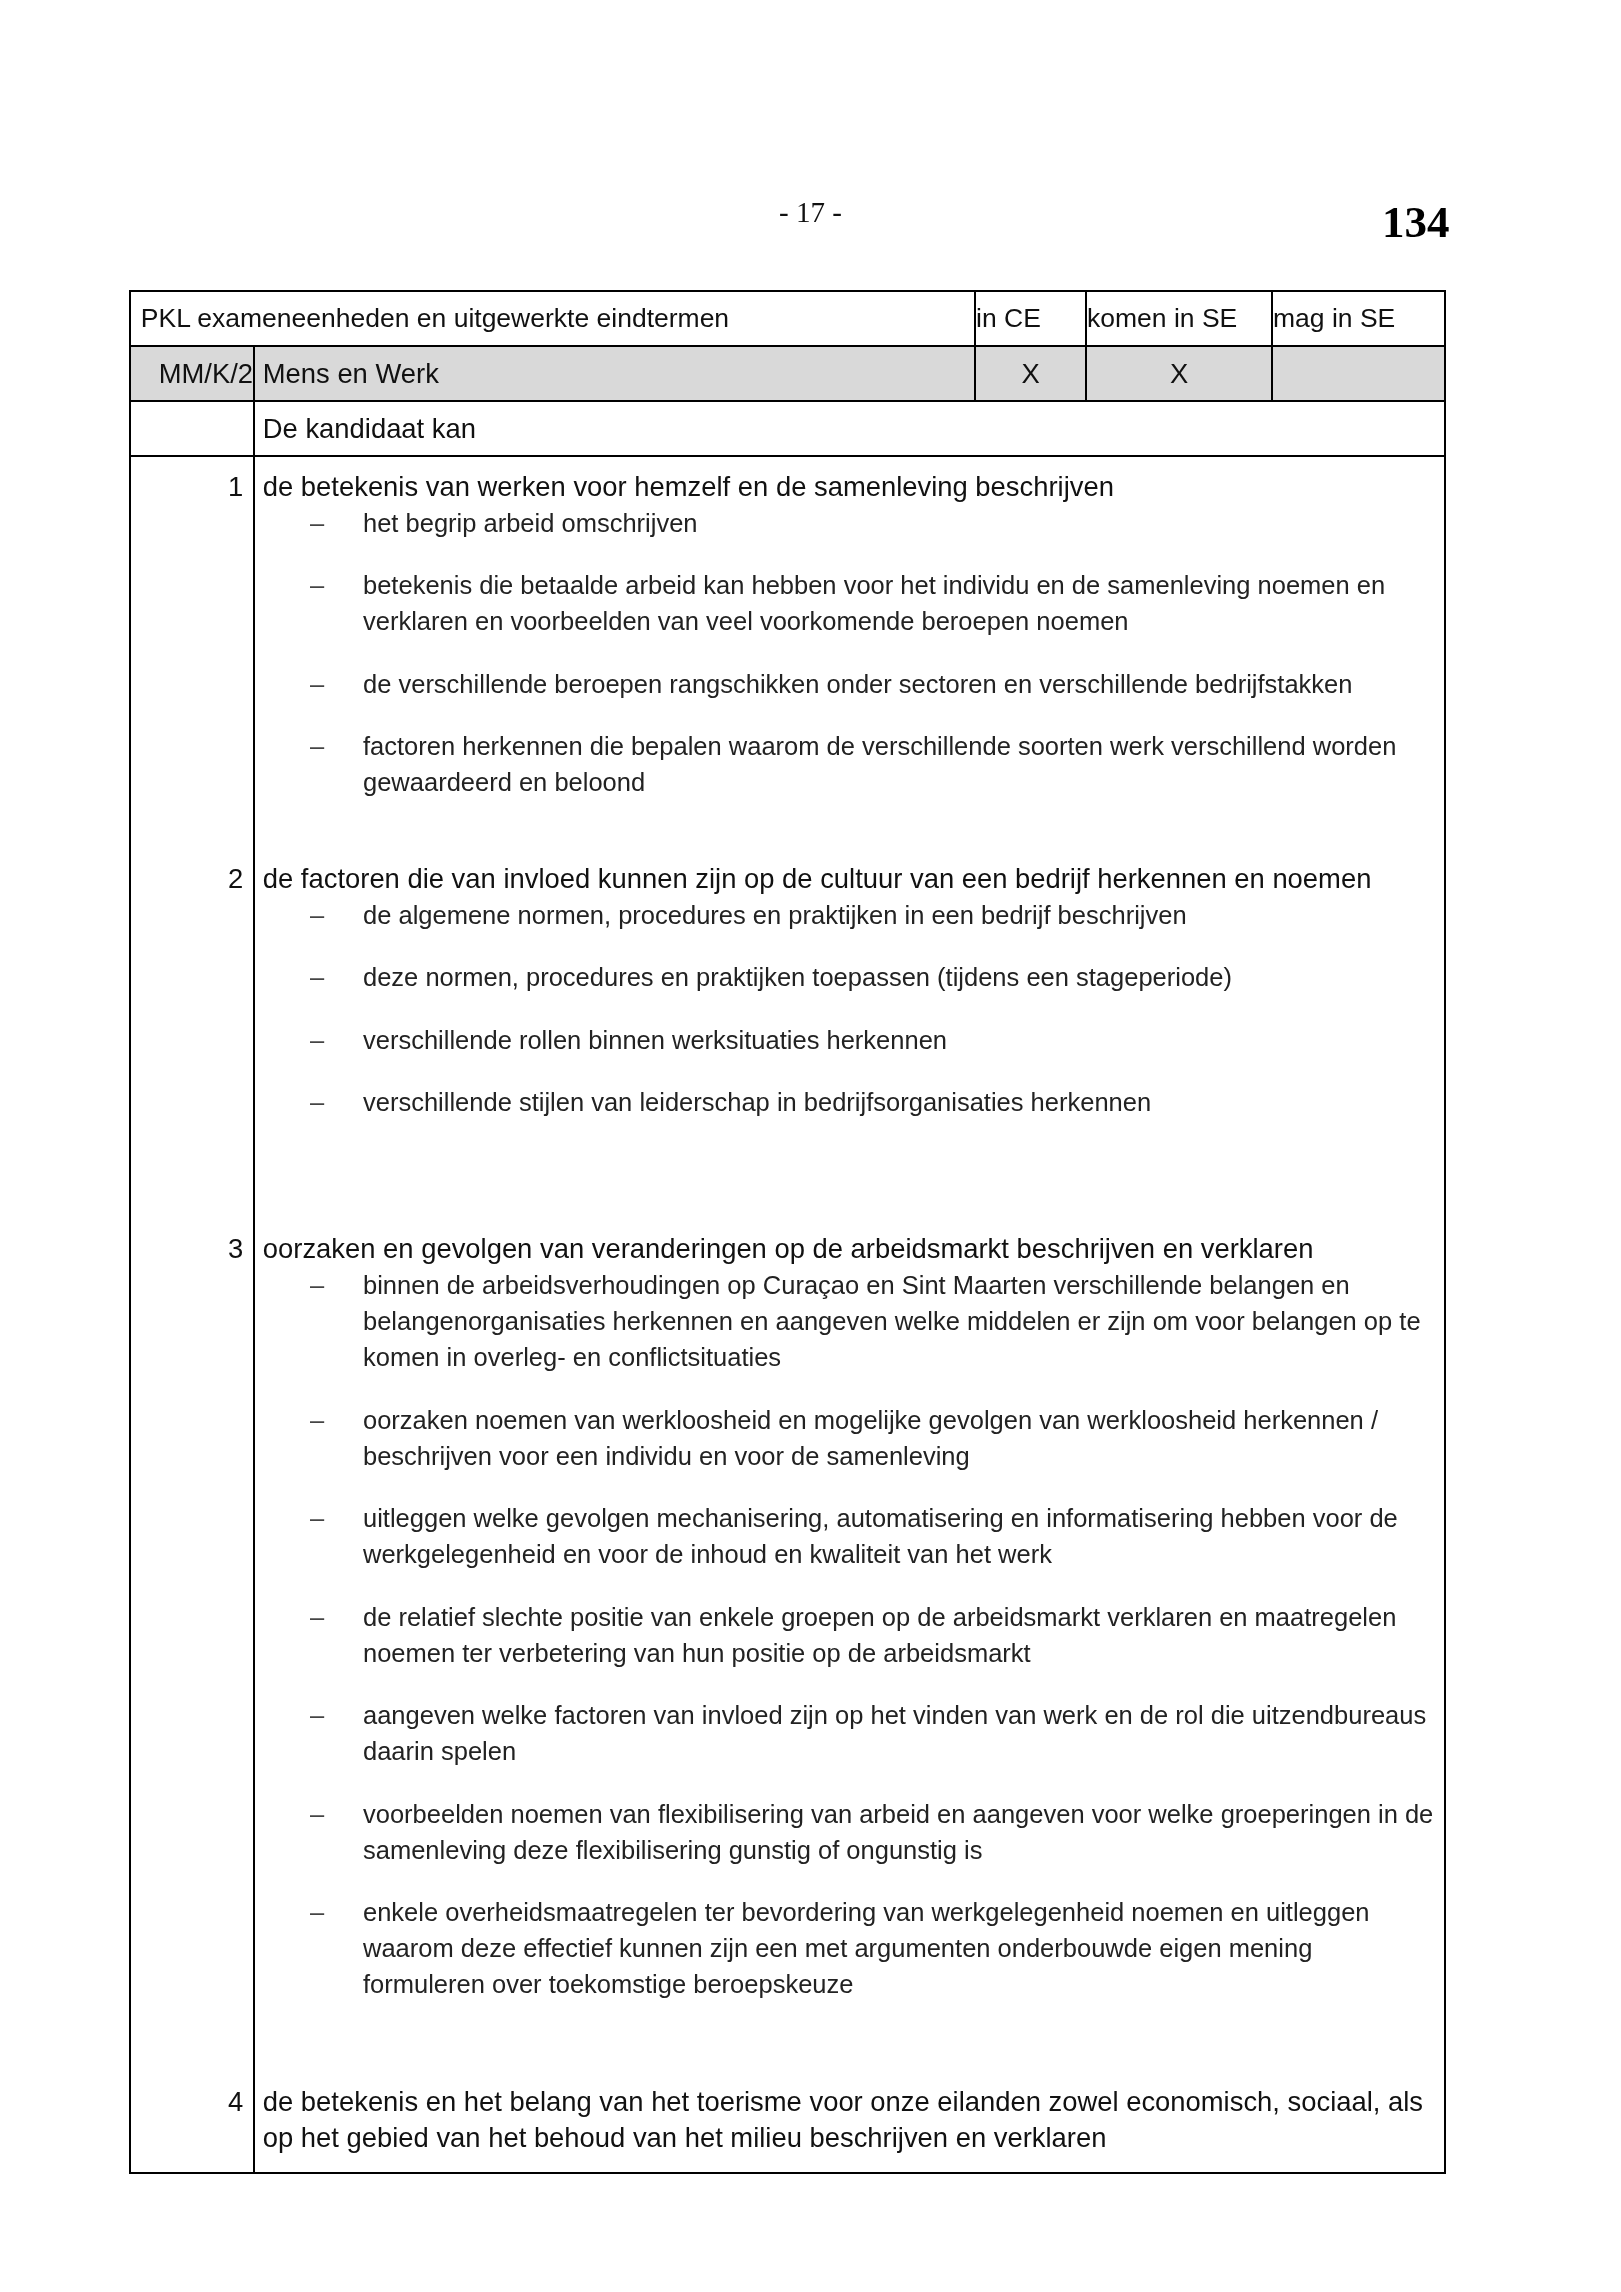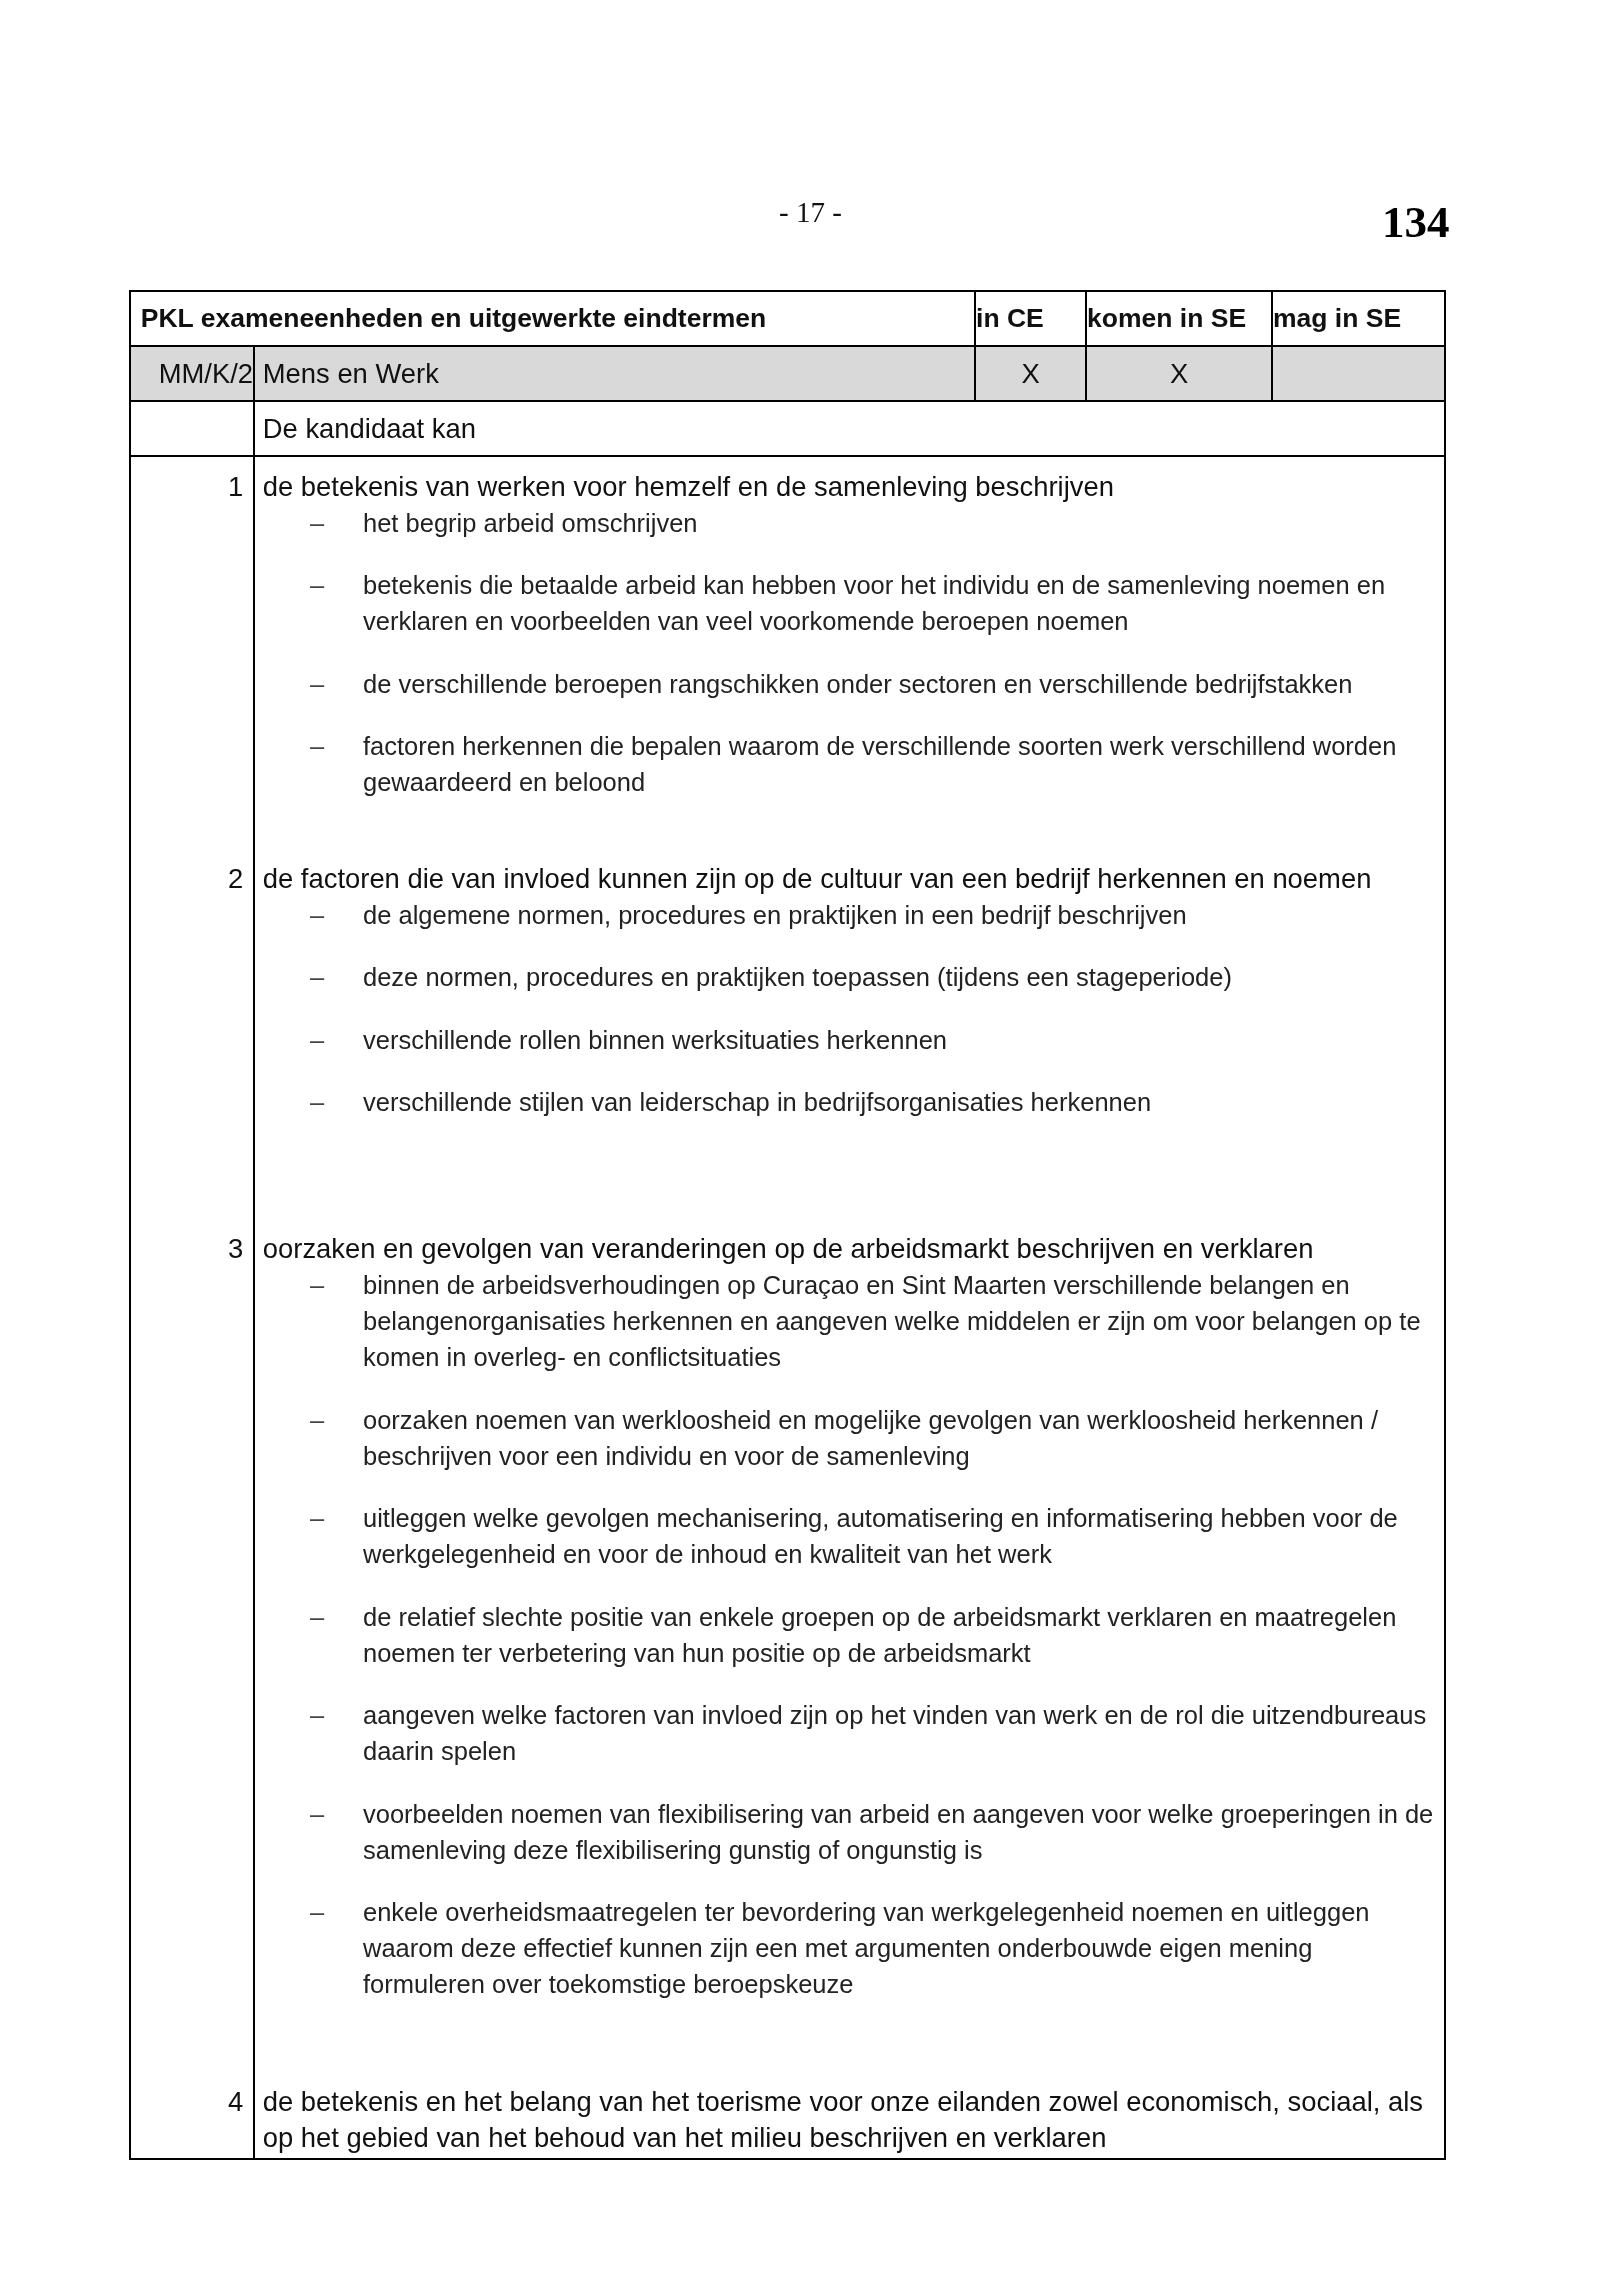--- a/index.html
+++ b/index.html
@@ -1,21 +1,21 @@
 <!DOCTYPE html>
 <html><head>
 <meta charset="utf-8">
 <style>
   html, body { margin: 0; padding: 0; background: #ffffff; }
   body { width: 1621px; height: 2293px; position: relative; overflow: hidden; color: #111; font-family: "Liberation Sans", sans-serif; }
   .page-num { position: absolute; top: 196px; left: 0; width: 1621px; text-align: center; font-family: "Liberation Serif", serif; font-size: 29px; color: #111; }
   .doc-num { position: absolute; top: 196px; left: 1382px; font-family: "Liberation Serif", serif; font-weight: bold; font-size: 45px; color: #000000; }
   table.main { position: absolute; top: 290px; left: 129px; width: 1315px; border-collapse: collapse; table-layout: fixed; }
   table.main td { border: 2px solid #000; padding: 0; vertical-align: top; }
-  table.main tr.hdr td { height: 53px; vertical-align: middle; font-weight: bold; font-size: 26.5px; border-width: 2.9px; margin-top: 16px; }
+  table.main tr.hdr td { height: 53px; vertical-align: middle; font-weight: normal; font-size: 26.5px; border-width: 2.9px; margin-top: 16px; }
   .hdr-title { padding-left: 9.8px !important; }
   .hdr-col { text-align: left; }
   tr.unit td { background: #d9d9d9; height: 53px; vertical-align: middle; font-size: 27.4px; border-bottom-width: 2.9px; }
   tr.unit .code { padding-left: 7.8px; text-align: right; }
   tr.unit .name { padding-left: 7.8px; }
   tr.unit .mark { text-align: center; }
   tr.intro td { height: 53px; vertical-align: middle; font-size: 27.4px; border-bottom-width: 2.9px; }
   tr.intro .txt { padding-left: 7.8px; }
   tr.body td { border-bottom-width: 2.9px; }
   .num-col { text-align: right; padding-right: 9.8px !important; }
@@ -103,20 +103,20 @@
           <li class="bullet"><span class="dash">–</span><span>binnen de arbeidsverhoudingen op Curaçao en Sint Maarten verschillende belangen en belangenorganisaties herkennen en aangeven welke middelen er zijn om voor belangen op te komen in overleg- en conflictsituaties</span></li>
           <li class="bullet"><span class="dash">–</span><span>oorzaken noemen van werkloosheid en mogelijke gevolgen van werkloosheid herkennen / beschrijven voor een individu en voor de samenleving</span></li>
           <li class="bullet"><span class="dash">–</span><span>uitleggen welke gevolgen mechanisering, automatisering en informatisering hebben voor de werkgelegenheid en voor de inhoud en kwaliteit van het werk</span></li>
           <li class="bullet"><span class="dash">–</span><span>de relatief slechte positie van enkele groepen op de arbeidsmarkt verklaren en maatregelen noemen ter verbetering van hun positie op de arbeidsmarkt</span></li>
           <li class="bullet"><span class="dash">–</span><span>aangeven welke factoren van invloed zijn op het vinden van werk en de rol die uitzendbureaus daarin spelen</span></li>
           <li class="bullet"><span class="dash">–</span><span>voorbeelden noemen van flexibilisering van arbeid en aangeven voor welke groeperingen in de samenleving deze flexibilisering gunstig of ongunstig is</span></li>
           <li class="bullet"><span class="dash">–</span><span>enkele overheidsmaatregelen ter bevordering van werkgelegenheid noemen en uitleggen waarom deze effectief kunnen zijn een met argumenten onderbouwde eigen mening formuleren over toekomstige beroepskeuze</span></li>
         </ul>
       </div>
 
-      <div class="term-block" style="padding-bottom:2px">
+      <div class="term-block" style="padding-bottom:16px">
         <div class="term term-title">de betekenis en het belang van het toerisme voor onze eilanden zowel economisch, sociaal, als op het gebied van het behoud van het milieu beschrijven en verklaren</div>
       </div>
     </td>
   </tr>
 </tbody>
   </table>
 
 
 </body></html>

